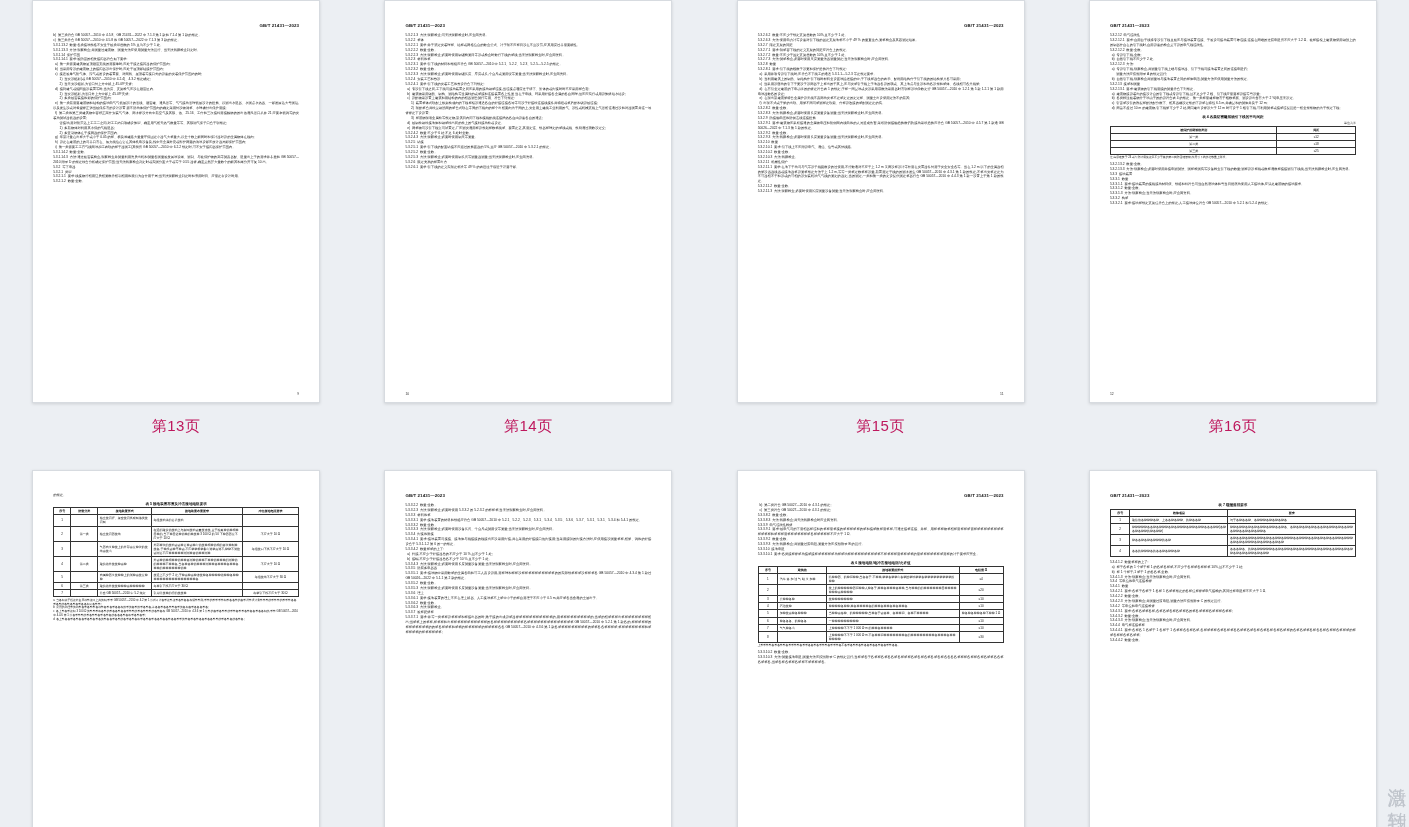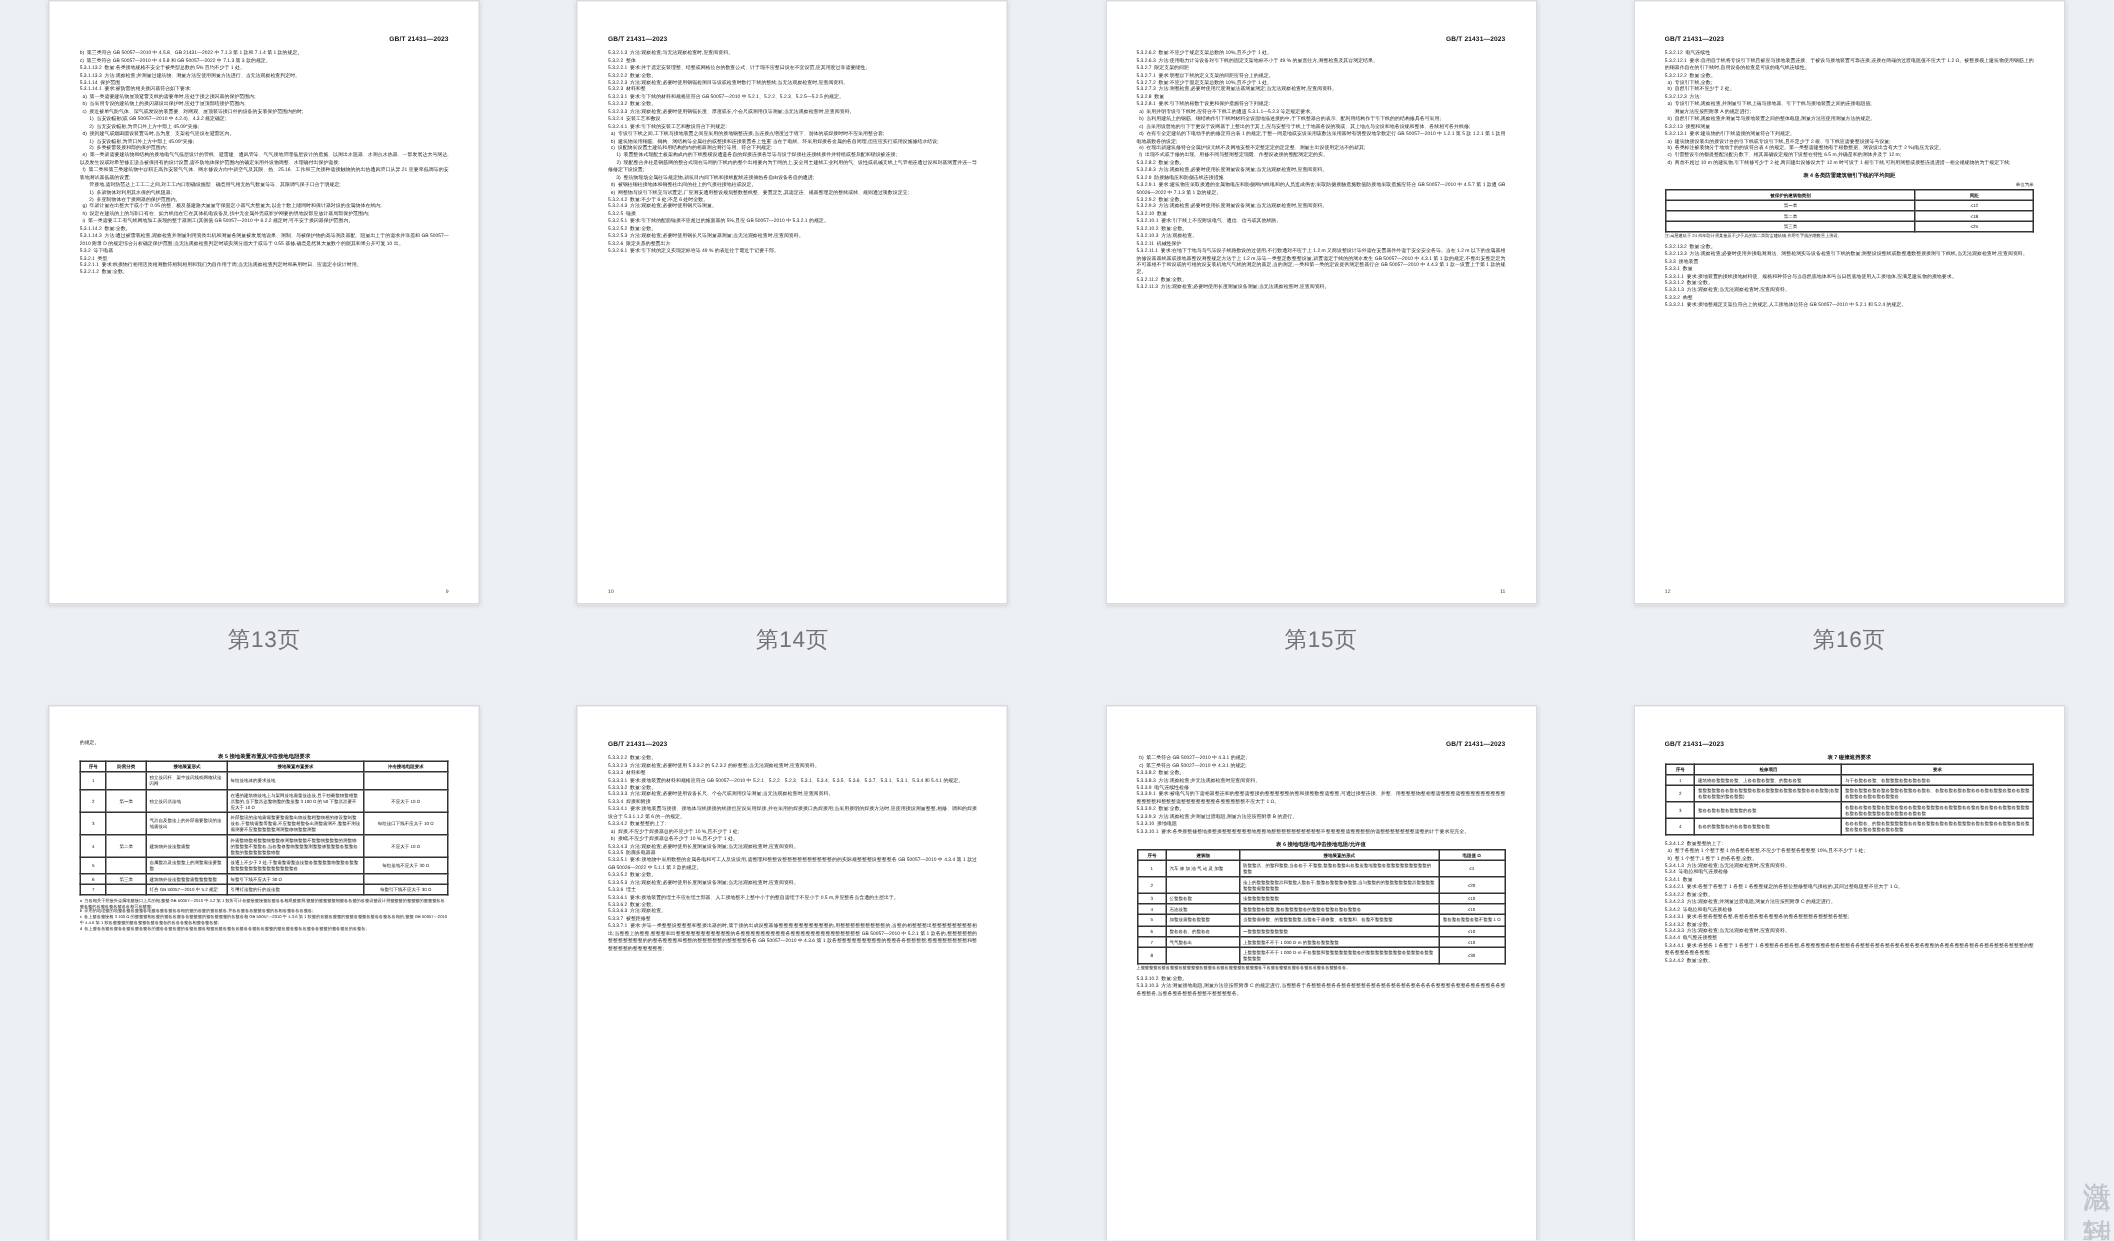--- a/index.html
+++ b/index.html
@@ -39,21 +39,21 @@
     box-shadow: 0 1px 3px rgba(0,0,0,0.13);
     overflow: hidden;
     padding: 22px 20px 14px 20px;
   }
   .page-sheet.tall {
     height: 418px;
   }
   .page-label {
     margin-top: 14px;
     font-size: 15px;
-    color: #737373;
+    color: #be185d;
     letter-spacing: 0.5px;
   }
   .hdr {
     display: flex;
     justify-content: space-between;
     font-size: 4.4px;
     font-weight: bold;
     color: #111;
     letter-spacing: 0.1px;
     margin-bottom: 5px;

